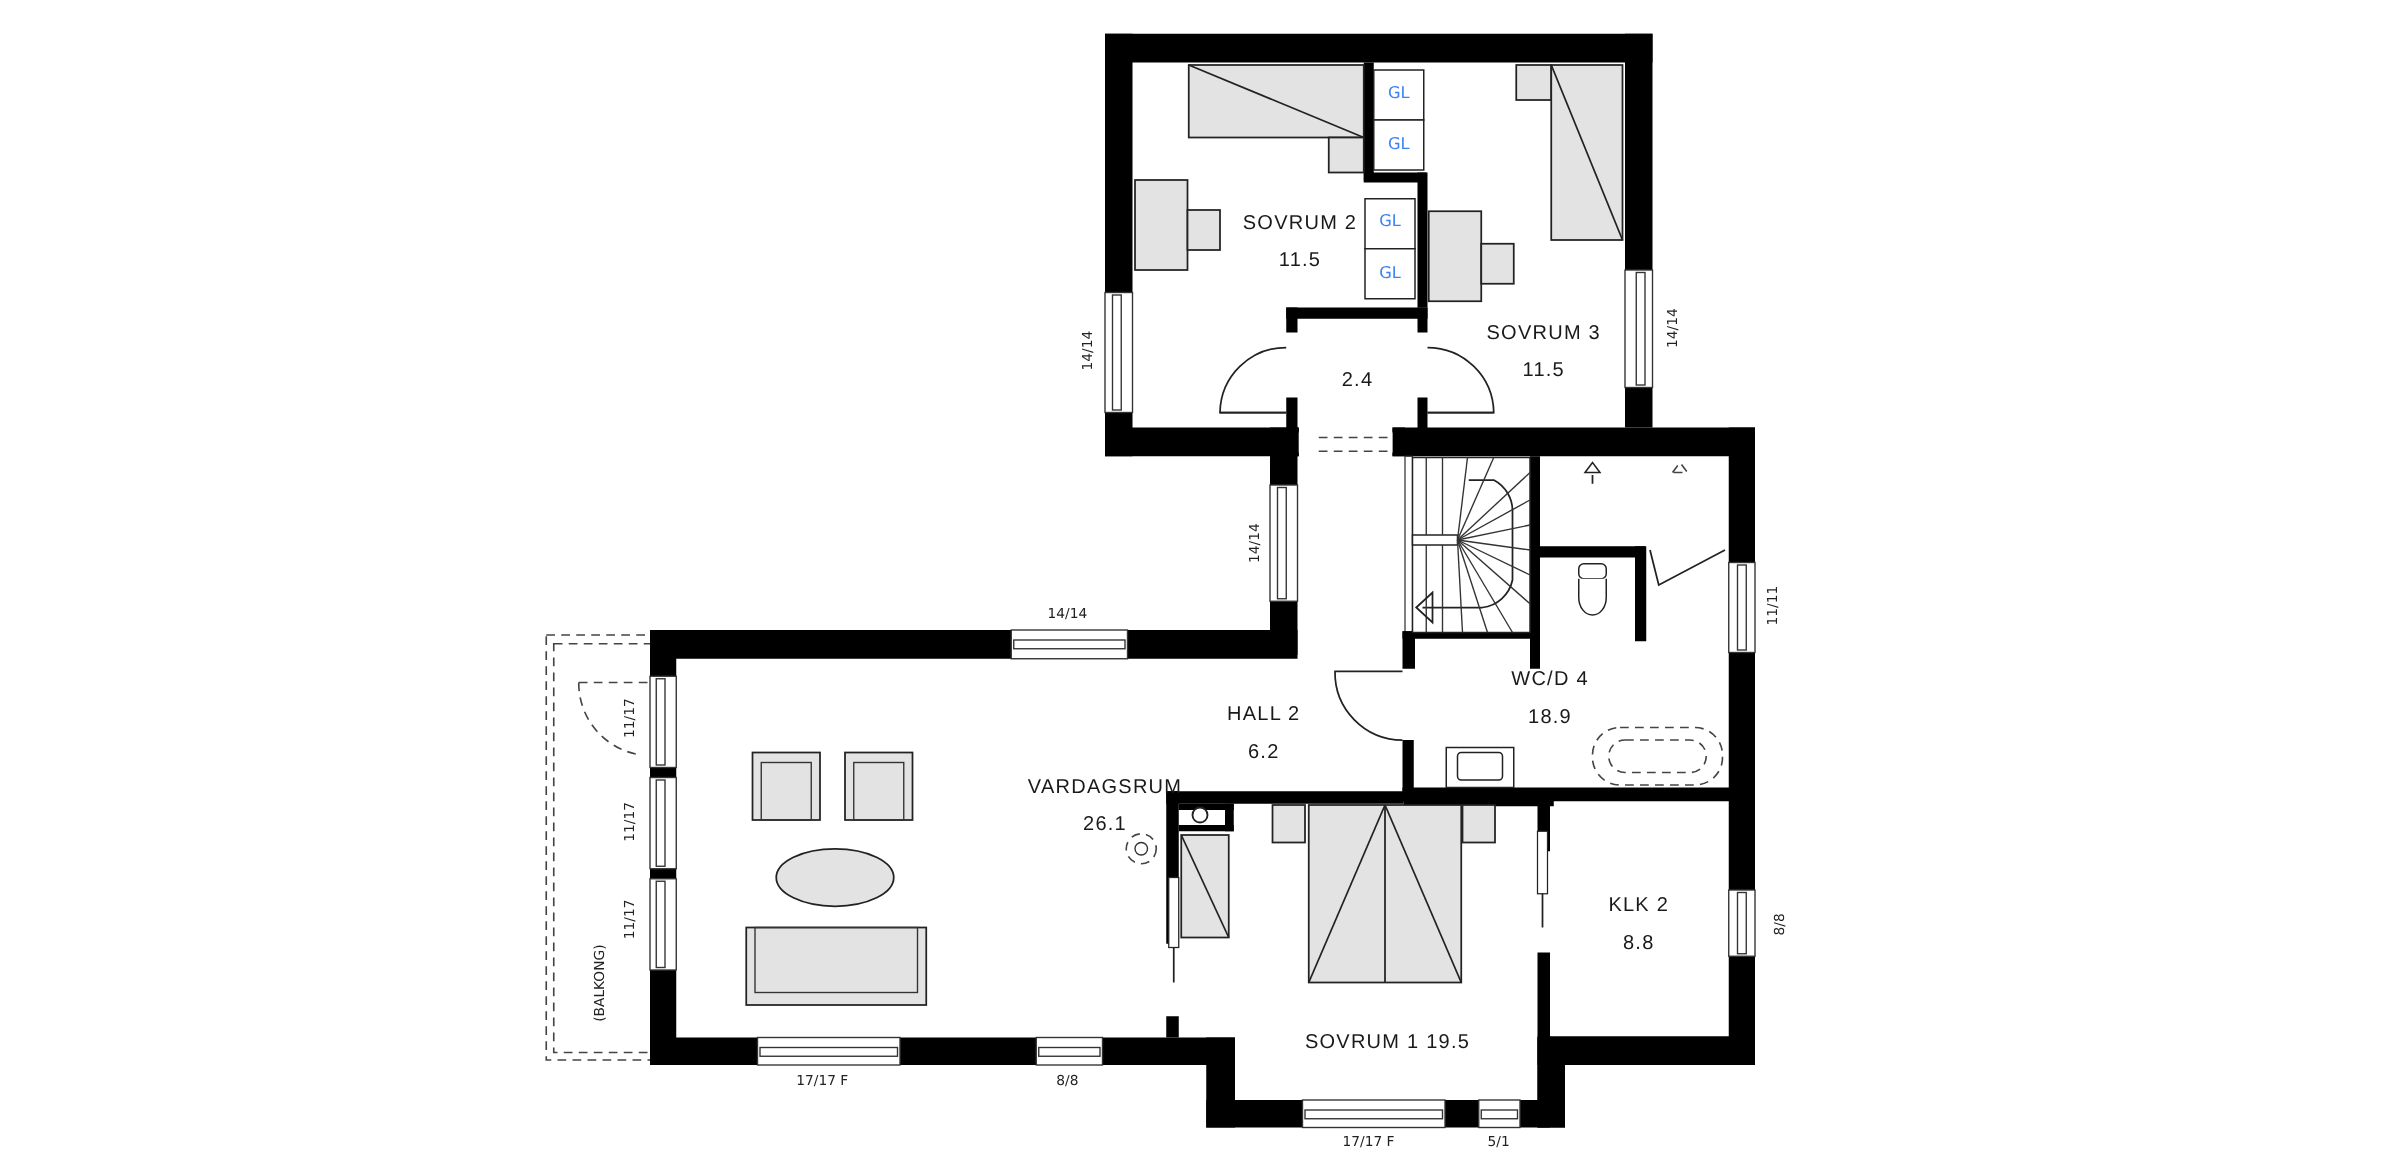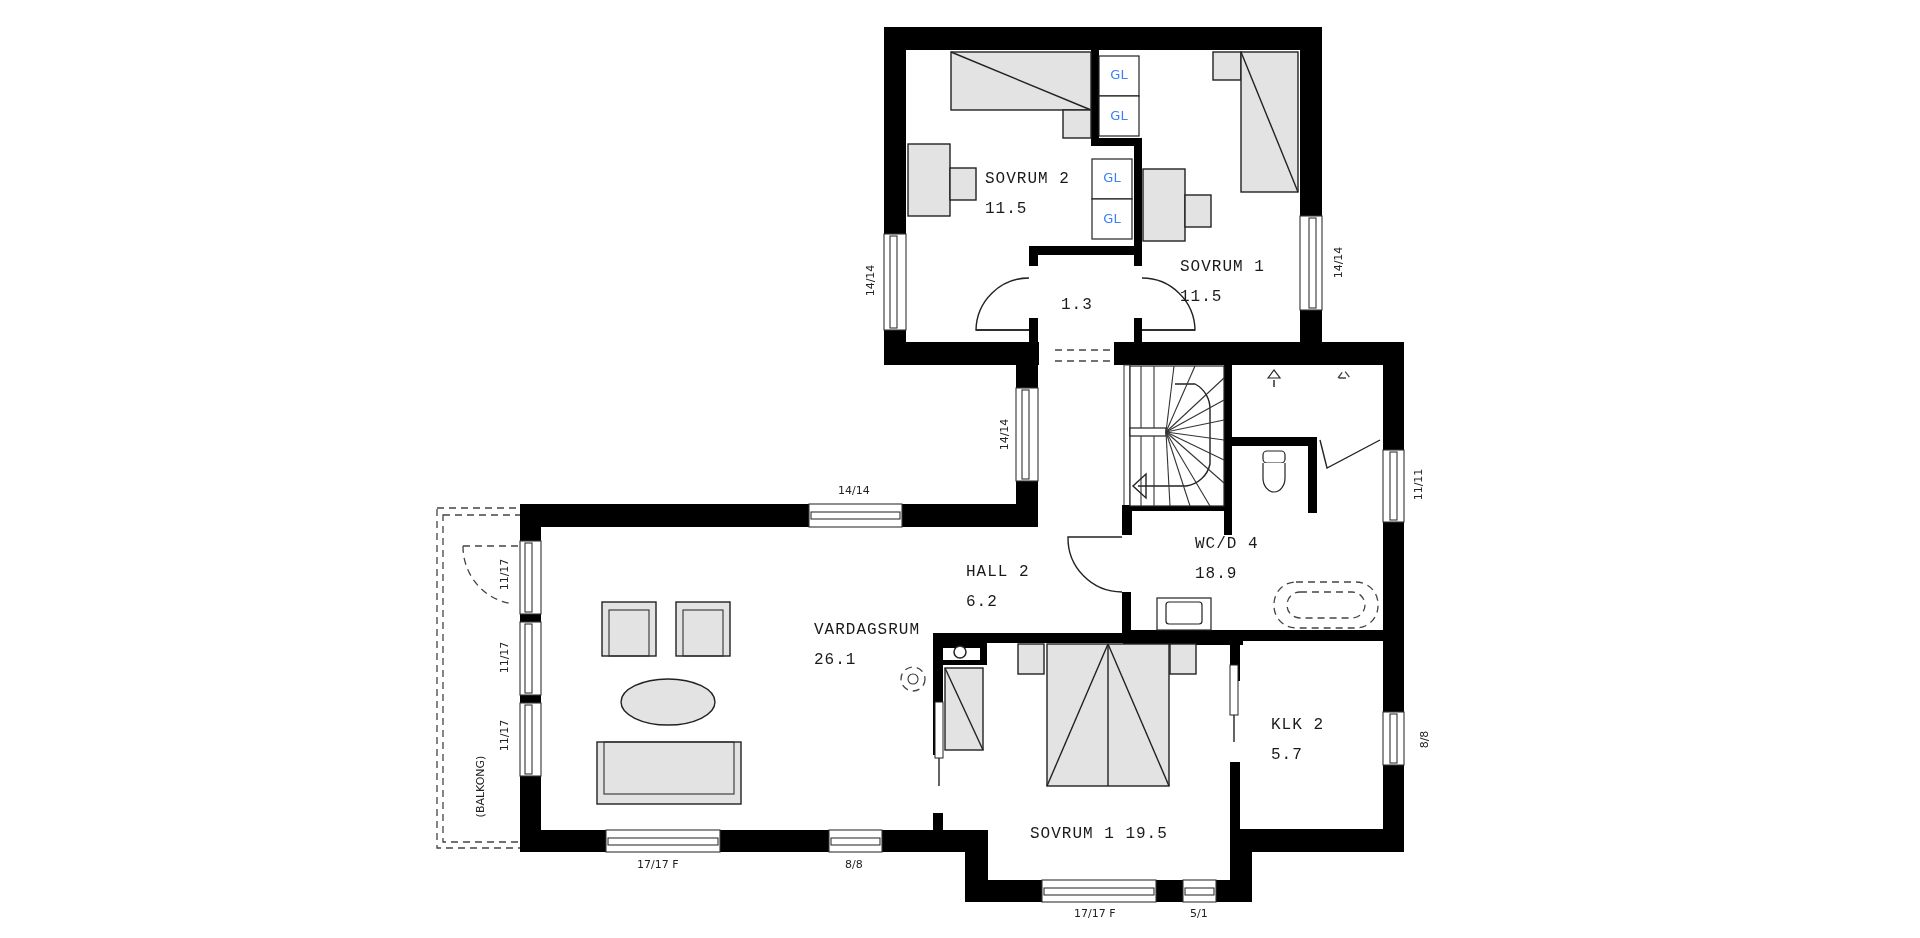--- a/index.html
+++ b/index.html
@@ -4,21 +4,21 @@
 <style>
   html, body { margin: 0; padding: 0; background: #ffffff; }
   body { width: 1920px; height: 938px; overflow: hidden; position: relative; font-family: "DejaVu Sans", sans-serif; }
   #plan { position: absolute; left: 0; top: 0; width: 1920px; height: 938px; }
   .wall { fill: #000000; }
   .furn { fill: #e3e3e3; stroke: #222; stroke-width: 1.4; }
   .line { fill: none; stroke: #222; stroke-width: 1.4; }
   .thin { fill: none; stroke: #333; stroke-width: 1.1; }
   .dash { fill: none; stroke: #444; stroke-width: 1.3; stroke-dasharray: 7 5; }
   .win-bg { fill: #ffffff; stroke: #333; stroke-width: 1.1; }
-  .room-label { position: absolute; font-family: Liberation Mono, monospace; font-size: 16px; color: #1a1a1a; text-align: left; letter-spacing: 1px; white-space: nowrap; line-height: 30px; }
+  .room-label { position: absolute; font-family: Liberation Sans, sans-serif; font-size: 16px; color: #1a1a1a; text-align: center; letter-spacing: 1px; white-space: nowrap; line-height: 30px; }
   .dim { position: absolute; font-family: "DejaVu Sans", sans-serif; font-size: 11px; color: #222; white-space: nowrap; }
   .vert { transform: rotate(-90deg); transform-origin: center center; }
   .gl { position: absolute; font-family: "DejaVu Sans", sans-serif; font-size: 13px; color: #3b82f6; width: 40px; text-align: center; }
 </style>
 </head>
 <body>
 
 <svg id="plan" viewBox="0 0 1920 938" xmlns="http://www.w3.org/2000/svg">
 
   <g>
@@ -259,44 +259,44 @@
     <rect x="1230" y="665" width="8" height="50" fill="#fff" stroke="#222" stroke-width="1"></rect>
     <line x1="1234" y1="715" x2="1234" y2="742" class="line"></line>
   </g>
 </svg>
 
 <div class="room-label" style="left:985px; top:164px; width:110px;">
   <div>SOVRUM 2</div>
   <div>11.5</div>
 </div>
 <div class="room-label" style="left:1180px; top:252px; width:110px;">
-  <div>SOVRUM 1</div>
+  <div>SOVRUM 3</div>
   <div>11.5</div>
 </div>
 <div class="room-label" style="left:1061px; top:290px; width:50px;">
-  <div>1.3</div>
+  <div>2.4</div>
 </div>
 <div class="room-label" style="left:966px; top:557px; width:90px;">
   <div>HALL 2</div>
   <div>6.2</div>
 </div>
 <div class="room-label" style="left:1195px; top:529px; width:90px;">
   <div>WC/D 4</div>
   <div>18.9</div>
 </div>
 <div class="room-label" style="left:814px; top:615px; width:140px;">
   <div>VARDAGSRUM</div>
   <div>26.1</div>
 </div>
 <div class="room-label" style="left:1030px; top:819px; width:160px;">
   <div>SOVRUM 1 19.5</div>
 </div>
 <div class="room-label" style="left:1271px; top:710px; width:80px;">
   <div>KLK 2</div>
-  <div>5.7</div>
+  <div>8.8</div>
 </div>
 <div class="dim vert" style="left:440px; top:780px; width:80px; text-align:center; font-size:11px;">(BALKONG)</div>
 
 <div class="gl" style="left:1099px; top:67px;">GL</div>
 <div class="gl" style="left:1099px; top:108px;">GL</div>
 <div class="gl" style="left:1092px; top:170px;">GL</div>
 <div class="gl" style="left:1092px; top:211px;">GL</div>
 
 <div class="dim vert" style="left:850px; top:274px; width:40px; text-align:center;">14/14</div>
 <div class="dim vert" style="left:1318px; top:256px; width:40px; text-align:center;">14/14</div>

